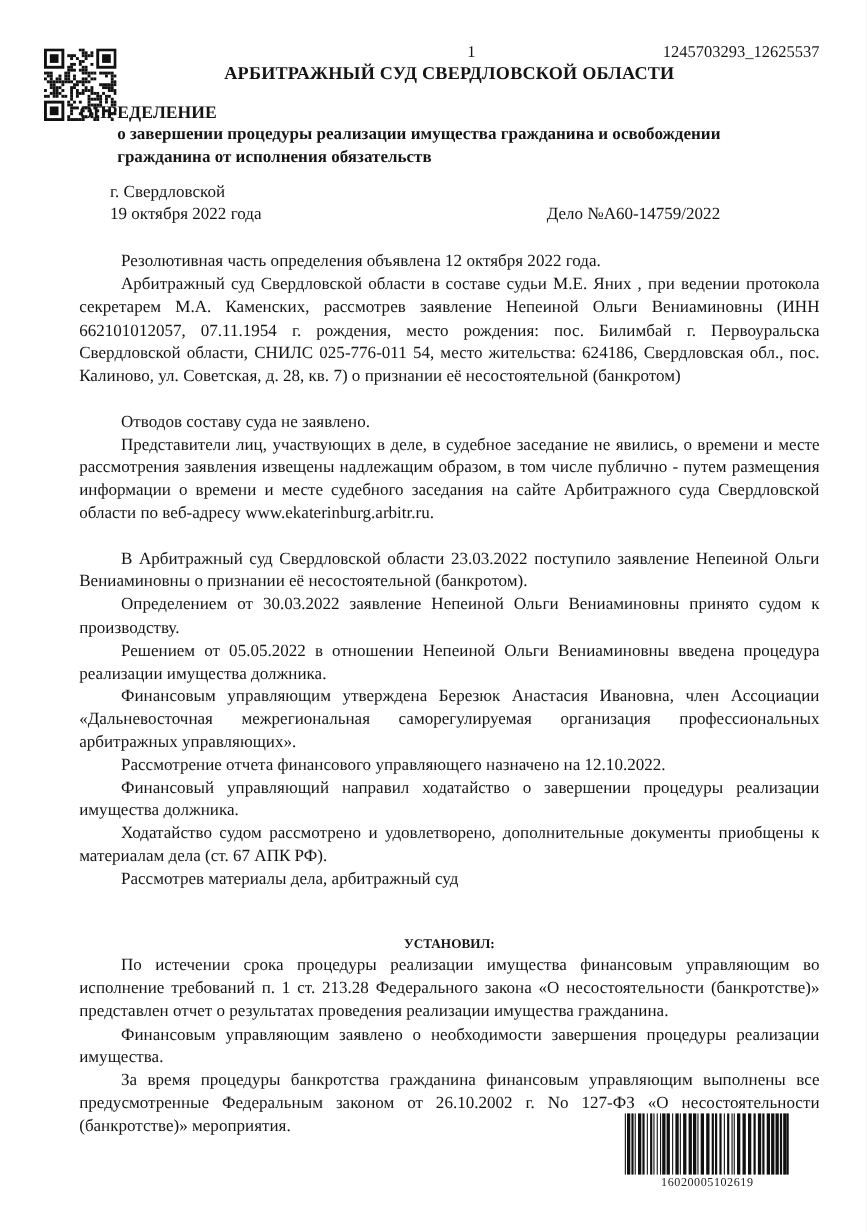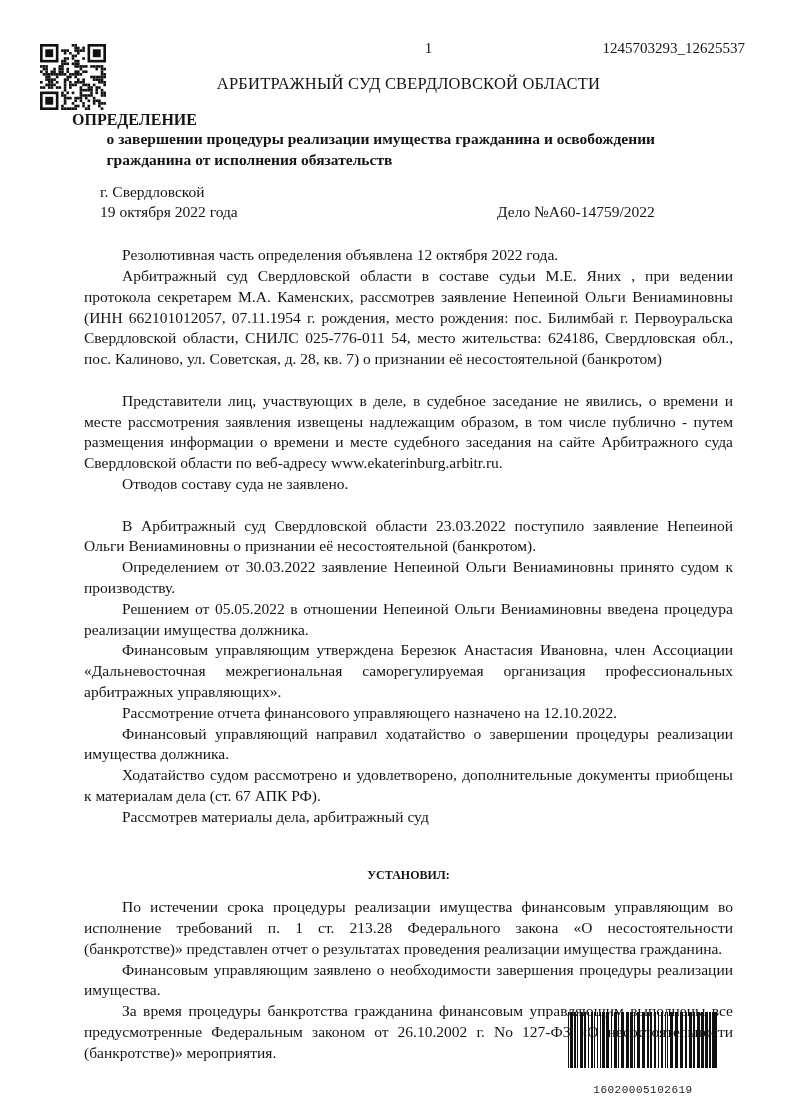--- a/index.html
+++ b/index.html
@@ -24,23 +24,22 @@
     font-size:15px;
   }
   .topline .pagenum{justify-self:center;transform:translateX(20px);}
   .topline .docid{justify-self:end;}
   .qr{
     position:absolute;
     left:40px;top:44px;
     width:66px;height:66px;
   }
   .h-court{
-    margin-top:17px;
     text-align:center;
-    font-weight:normal;
+    font-weight:bold;
     font-size:16.5px;
     letter-spacing:.2px;
   }
   .h-type{
     margin-top:17px;
     text-align:left;
     font-weight:bold;
     font-size:16px;
   }
   .h-sub{
@@ -65,40 +64,40 @@
     white-space:nowrap;
   }
   .bodytext{margin-top:22px;}
   .para{
     margin:0;
     font-size:15.5px;
     line-height:20.8px;
     text-align:justify;
     text-indent:38px;
   }
-  .sec{margin:12px;font-family:Liberation Serif, serif;}
+  .sec{margin:0;font-family:Liberation Serif, serif;}
   .gap{margin-top:20.8px;}
   .h-ustanovil{
     margin-top:37px;
     text-align:center;
     font-weight:bold;
     font-size:12px;
     line-height:20.8px;
   }
   .barcode-wrap{
     position:absolute;
     left:567px;top:1012px;
     width:152px;
     text-align:center;
   }
   .barcode-num{
-    font-family:Liberation Mono, monospace;
+    font-family:Liberation Serif, serif;
     font-size:11px;
     color:#222;
-    margin-top:16px;
+    margin-top:1px;
     letter-spacing:.5px;
   }
   svg{display:block;}
 </style>
 </head>
 <body>
 
 <div class="page">
 
   <div class="qr">
@@ -341,22 +340,22 @@
       <div>19 октября 2022 года</div>
       <span class="meta-case">Дело №А60-14759/2022</span>
     </div>
 
     <div class="bodytext">
       <div class="sec">
           <p class="para">Резолютивная часть определения объявлена 12 октября 2022 года.</p>
           <p class="para">Арбитражный суд Свердловской области в составе судьи М.Е. Яних , при ведении протокола секретарем М.А. Каменских, рассмотрев заявление Непеиной Ольги Вениаминовны (ИНН 662101012057, 07.11.1954 г. рождения, место рождения: пос. Билимбай г. Первоуральска Свердловской области, СНИЛС 025-776-011 54, место жительства: 624186, Свердловская обл., пос. Калиново, ул. Советская, д. 28, кв. 7) о признании её несостоятельной (банкротом)</p>
         </div>
       <div class="sec gap">
+          <p class="para">Отводов составу суда не заявлено.</p>
           <p class="para">Представители лиц, участвующих в деле, в судебное заседание не явились, о времени и месте рассмотрения заявления извещены надлежащим образом, в том числе публично - путем размещения информации о времени и месте судебного заседания на сайте Арбитражного суда Свердловской области по веб-адресу www.ekaterinburg.arbitr.ru.</p>
-          <p class="para">Отводов составу суда не заявлено.</p>
         </div>
       <div class="sec gap">
           <p class="para">В Арбитражный суд Свердловской области 23.03.2022 поступило заявление Непеиной Ольги Вениаминовны о признании её несостоятельной (банкротом).</p>
           <p class="para">Определением от 30.03.2022 заявление Непеиной Ольги Вениаминовны принято судом к производству.</p>
           <p class="para">Решением от 05.05.2022 в отношении Непеиной Ольги Вениаминовны введена процедура реализации имущества должника.</p>
           <p class="para">Финансовым управляющим утверждена Березюк Анастасия Ивановна, член Ассоциации «Дальневосточная межрегиональная саморегулируемая организация профессиональных арбитражных управляющих».</p>
           <p class="para">Рассмотрение отчета финансового управляющего назначено на 12.10.2022.</p>
           <p class="para">Финансовый управляющий направил ходатайство о завершении процедуры реализации имущества должника.</p>
           <p class="para">Ходатайство судом рассмотрено и удовлетворено, дополнительные документы приобщены к материалам дела (ст. 67 АПК РФ).</p>
           <p class="para">Рассмотрев материалы дела, арбитражный суд</p>

